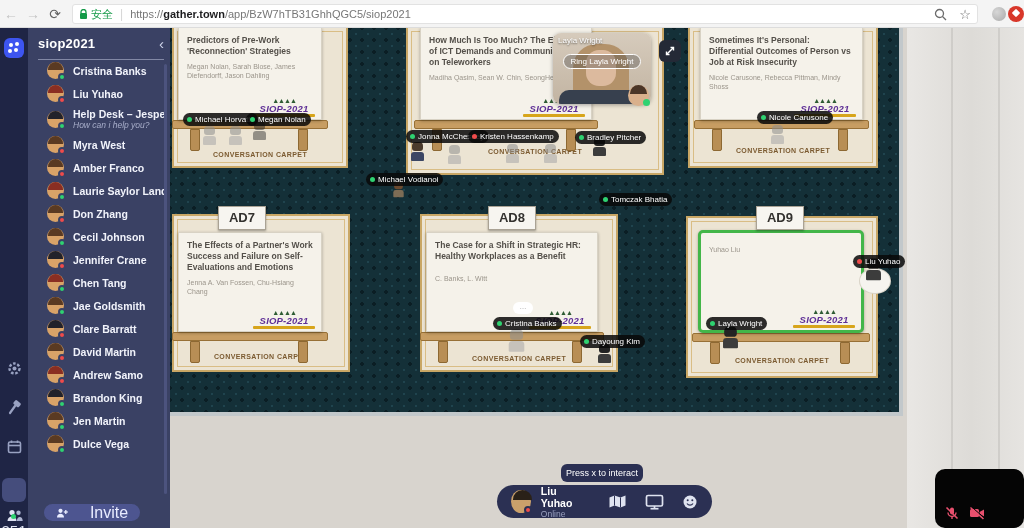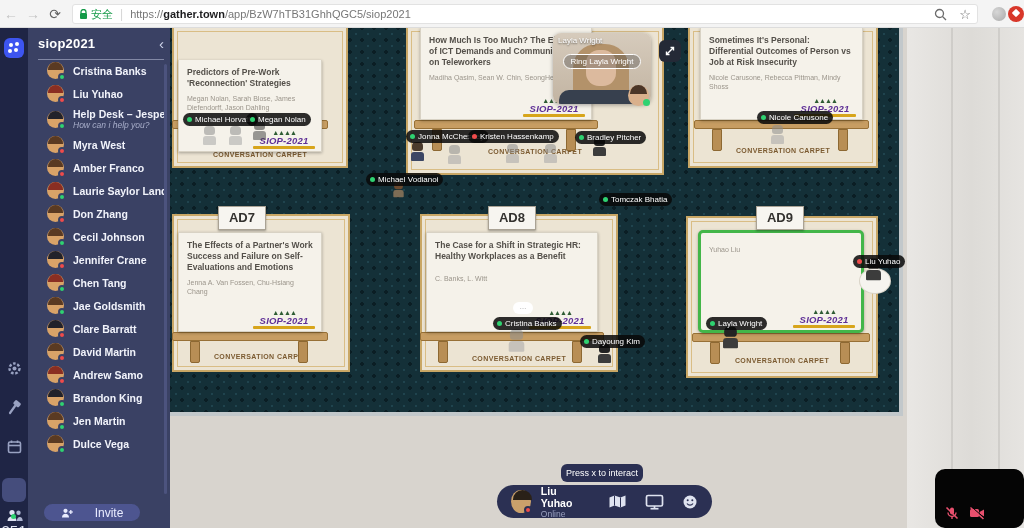--- a/index.html
+++ b/index.html
@@ -51,21 +51,21 @@
   .p-list li:nth-of-type(3n) .p-avatar::before{background:#22222a;}
   .p-list li:nth-of-type(4n+2) .p-avatar::before{background:#8a2e22;}
   .p-dot{position:absolute;right:-2px;bottom:-2px;width:8px;height:8px;border-radius:50%;
          border:2px solid #3a4164;}
   .online{background:#2fd271;} .busy{background:#ef4b4b;}
   .p-texts{display:flex;flex-direction:column;}
   .p-name{color:#f1f3fb;font-size:10.5px;font-weight:bold;line-height:12px;white-space:nowrap;}
   .p-sub{color:#a7adc9;font-size:8.5px;line-height:10px;font-style:italic;}
   .sb-scroll{position:absolute;right:3px;top:36px;width:3px;height:430px;border-radius:2px;background:#4c537e;}
   .invite-btn{position:absolute;left:16px;bottom:7px;width:96px;height:17px;border-radius:9px;
-              background:#4d5590;color:#e9ecff;font-size:12px;display:flex;align-items:center;
+              background:#4d5590;color:#e9ecff;font-size:16px;display:flex;align-items:center;
               justify-content:center;gap:22px;}
 
   
   .map{position:absolute;left:0;top:0;width:1024px;height:528px;z-index:1;}
   .teal{position:absolute;left:170px;top:28px;width:733px;height:388px;
         background-color:#143038;
         background-image:radial-gradient(circle,rgba(72,140,155,.22) 1.2px,transparent 1.4px),
                          radial-gradient(circle,rgba(6,20,25,.65) 1.7px,transparent 1.9px);
         background-size:12px 12px,12px 12px;background-position:0 0,6px 6px;
         border-right:4px solid #c2c8cb;border-bottom:4px solid #c2c8cb;}
@@ -209,21 +209,21 @@
     <div class="tray" style="left:172px;top:332px;width:156px;"></div>
     <div class="leg" style="left:190px;top:341px;"></div>
       <div class="leg" style="left:298px;top:341px;"></div>
     <div class="tray" style="left:420px;top:332px;width:184px;"></div>
     <div class="leg" style="left:438px;top:341px;"></div>
       <div class="leg" style="left:572px;top:341px;"></div>
     <div class="tray" style="left:692px;top:333px;width:178px;"></div>
     <div class="leg" style="left:710px;top:342px;"></div>
       <div class="leg" style="left:840px;top:342px;"></div>
 
-    <div class="board cut" style="left:178px;top:28px;width:144px;height:92px;margin-top:32px;">
+    <div class="board cut" style="left:178px;top:28px;width:144px;height:92px;">
       <div class="b-title">Predictors of Pre-Work 'Reconnection' Strategies</div>
       <div class="b-authors">Megan Nolan, Sarah Blose, James Diefendorff, Jason Dahling</div>
       <div class="siop-logo">
           <div class="siop-trees">▲▲▲▲</div>
           <div class="siop-text">SIOP-2021</div>
           <div class="siop-banner"></div>
         </div>
     </div>
     <div class="board cut" style="left:420px;top:28px;width:172px;height:92px;">
       <div class="b-title">How Much Is Too Much? The Effects of ICT Demands and Communication on Teleworkers</div>

